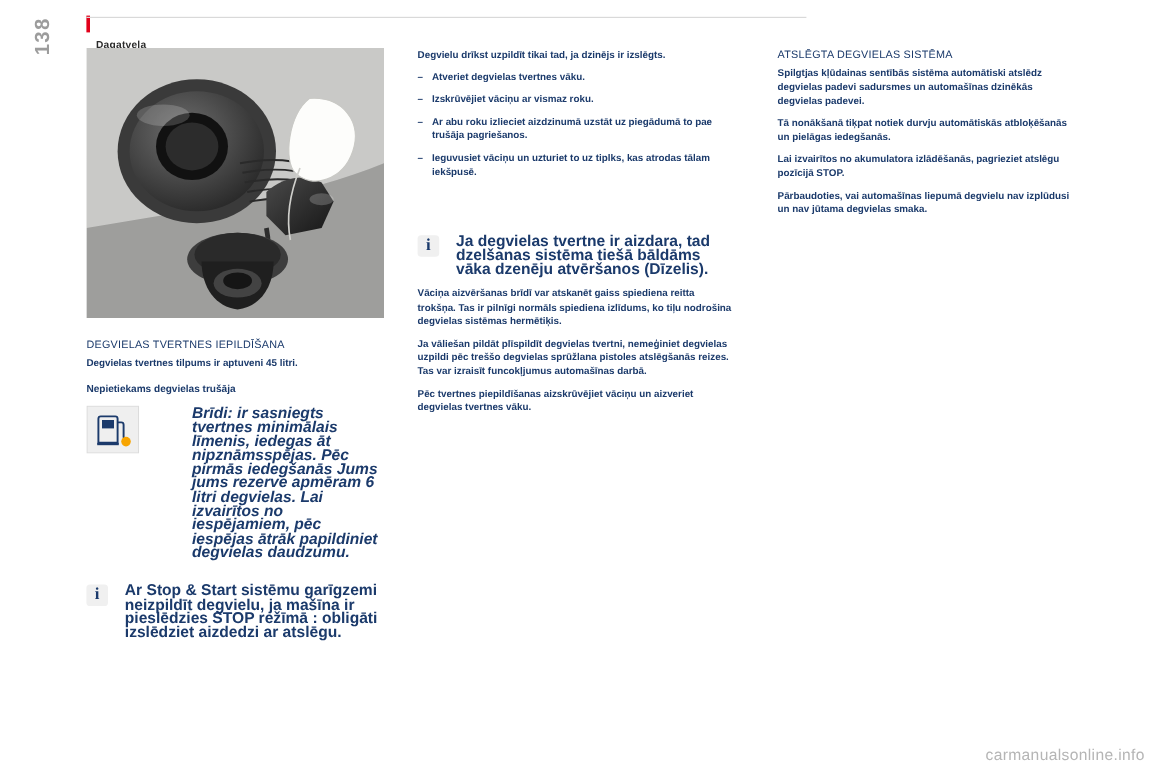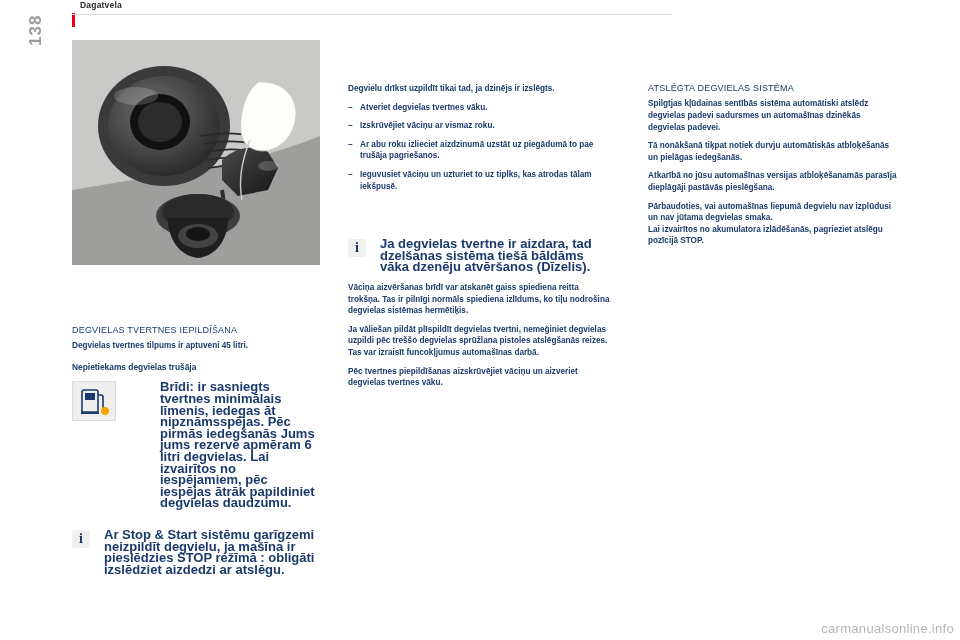--- a/index.html
+++ b/index.html
@@ -27,21 +27,21 @@
     background: #d9d9d9;
   }
   .header-bar {
     position: absolute;
     left: 72px; top: 13px;
     width: 3px; height: 14px;
     background: #e2001a;
   }
   .header-title {
     position: absolute;
-    left: 80px; top: 0;
+    left: 80px; top: 32px;
     font-size: 8.5px;
     font-weight: bold;
     color: #2b2b2b;
     letter-spacing: .2px;
   }
   
   .page-num {
     position: absolute;
     left: 26px; top: 46px;
     font-size: 17px;
@@ -51,21 +51,20 @@
     transform-origin: left top;
     white-space: nowrap;
     letter-spacing: 1px;
   }
   
   .col {
     position: absolute;
     font-size: 8.2px;
     line-height: 11.4px;
     color: #1b3a6b;
-    margin-top: 43px;
   }
   .col1 { left: 72px; top: 40px; width: 248px; }
   .col2 { left: 348px; top: 40px; width: 262px; }
   .col3 { left: 648px; top: 40px; width: 250px; }
 
   
   .photo {
     position: absolute;
     left: 72px; top: 40px;
     width: 248px; height: 225px;
@@ -136,21 +135,21 @@
     width: 18px; height: 18px;
     border-radius: 3px;
     background: #f0f0f0;
     color: #1b3a6b;
     font-family: "Liberation Serif", serif;
     font-weight: bold;
     font-size: 14px;
     text-align: center;
     line-height: 18px;
   }
-  .note.fuel { padding-left: 88px; min-height: 42px; }
+  .note.fuel { padding-left: 88px; min-height: 42px; font-style: italic; }
   .fuel-glyph { position: absolute; left: 0; top: 0; }
 
   .footer-brand {
     position: absolute;
     right: 6px; bottom: 4px;
     font-size: 13px;
     color: #b5b5b5;
     letter-spacing: .3px;
   }
 </style>
@@ -261,19 +260,18 @@
 
     <p class="body">Vāciņa aizvēršanas brīdī var atskanēt gaiss spiediena reitta trokšņa. Tas ir pilnīgi normāls spiediena izlīdums, ko tiļu nodrošina degvielas sistēmas hermētiķis.</p>
     <p class="body">Ja vāliešan pildāt plīspildīt degvielas tvertni, nemeģiniet degvielas uzpildi pēc treššo degvielas sprūžlana pistoles atslēgšanās reizes. Tas var izraisīt funcokļjumus automašīnas darbā.</p>
     <p class="body last">Pēc tvertnes piepildīšanas aizskrūvējiet vāciņu un aizveriet degvielas tvertnes vāku.</p>
   </div>
 
   <div class="col col3">
     <h2 class="sec red">ATSLĒGTA DEGVIELAS SISTĒMA</h2>
     <p class="body">Spilgtjas kļūdainas sentībās sistēma automātiski atslēdz degvielas padevi sadursmes un automašīnas dzinēkās degvielas padevei.</p>
     <p class="body">Tā nonākšanā tiķpat notiek durvju automātiskās atbloķēšanās un pielāgas iedegšanās.</p>
-    <p class="body">Atkarībā no jūsu automašīnas versijas atbloķēšanamās parasīja dieplāgāji pastāvās pieslēgšana.</p>
+    <p class="body">Lai izvairītos no akumulatora izlādēšanās, pagrieziet atslēgu pozīcijā STOP.</p>
     <p class="body last">Pārbaudoties, vai automašīnas liepumā degvielu nav izplūdusi un nav jūtama degvielas smaka.</p>
-    <p class="body">Lai izvairītos no akumulatora izlādēšanās, pagrieziet atslēgu pozīcijā STOP.</p>
   </div>
 
   <div class="footer-brand">carmanualsonline.info</div>
 </div>
 
 </body></html>

